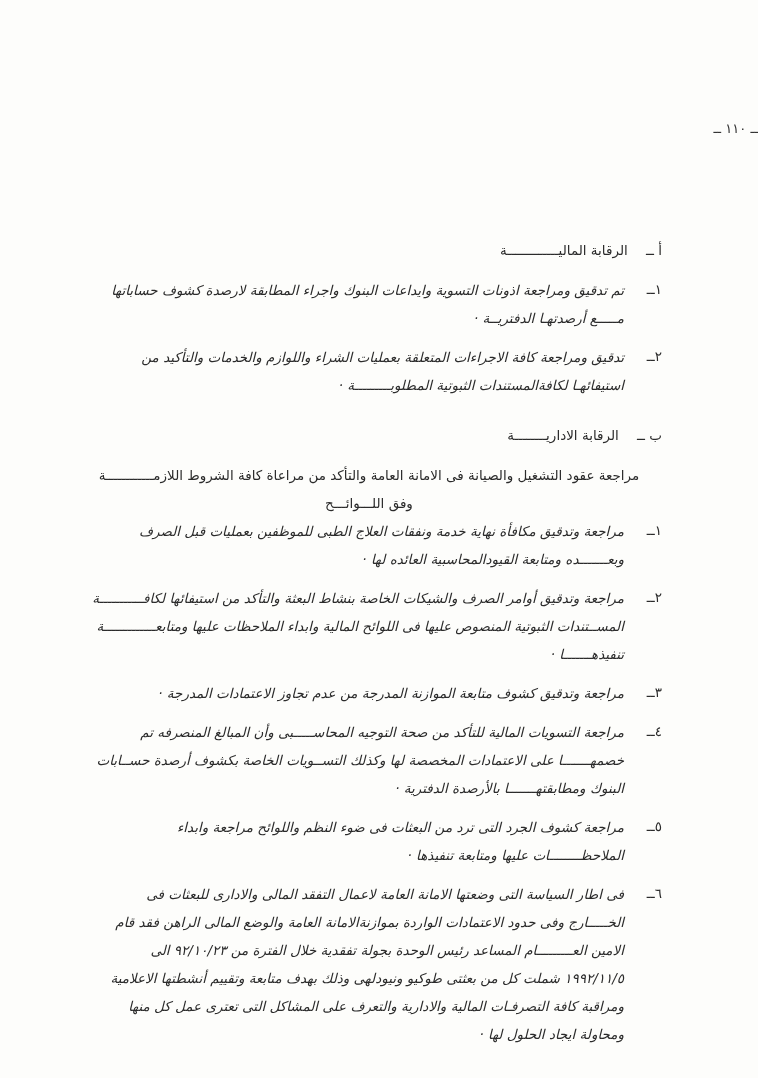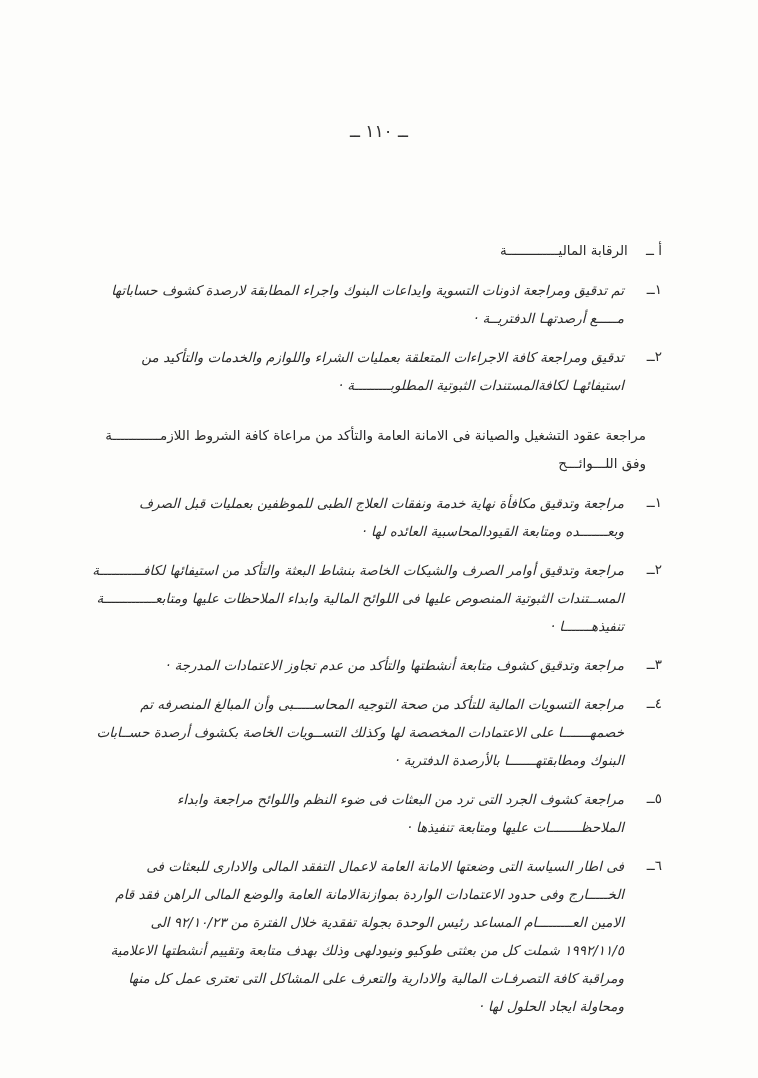--- a/index.html
+++ b/index.html
@@ -14,22 +14,22 @@
     height: 1078px;
     background: #fdfdfb;
     overflow: hidden;
     color: #2b2b2b;
   }
   .page-number {
     position: absolute;
     top: 121px;
     left: 0;
     width: 100%;
-    text-align: center;
-    font-size: 17px;
+    text-align: right;
+    font-size: 13px;
     letter-spacing: 2px;
     color: #333;
     direction: rtl;
   }
   .content {
     position: absolute;
     top: 236px;
     right: 96px;
     left: 92px;
     direction: rtl;
@@ -51,21 +51,22 @@
   }
   .item-num {
     flex: 0 0 auto;
     min-width: 28px;
     white-space: nowrap;
     font-family: Liberation Serif, serif;
   }
   .item-text { flex: 1 1 auto; font-style: italic; }
   .intro {
     padding-right: 16px;
-    margin-bottom: 12px;
+    margin-bottom: 0;
+    text-align: center;
   }
   .section-b { margin-top: 22px; }
 </style>
 </head>
 <body>
 
 <div class="page">
 
   <div class="page-number">ــ ١١٠ ــ</div>
 
@@ -85,36 +86,40 @@
 
       <div class="item">
         <span class="item-num">٢ــ</span>
         <p class="item-text">تدقيق ومراجعة كافة الاجراءات المتعلقة بعمليات الشراء واللوازم والخدمات والتأكيد من استيفائهـا لكافةالمستندات الثبوتية المطلوبـــــــــة ·</p>
       </div>
 
     </div>
 
     <div class="section section-b">
 
+      <div class="section-header">
+        <span class="sec-label">ب ــ</span>
+        <span class="sec-title">الرقابة الاداريــــــــة</span>
+      </div>
 
       <p class="intro">مراجعة عقود التشغيل والصيانة فى الامانة العامة والتأكد من مراعاة كافة الشروط اللازمــــــــــــة وفق اللـــوائـــح</p>
 
       <div class="item">
         <span class="item-num">١ــ</span>
         <p class="item-text">مراجعة وتدقيق مكافأة نهاية خدمة ونفقات العلاج الطبى للموظفين بعمليات قبل الصرف وبعـــــــده ومتابعة القيودالمحاسبية العائده لها ·</p>
       </div>
 
       <div class="item">
         <span class="item-num">٢ــ</span>
         <p class="item-text">مراجعة وتدقيق أوامر الصرف والشيكات الخاصة بنشاط البعثة والتأكد من استيفائها لكافـــــــــــة المســتندات الثبوتية المنصوص عليها فى اللوائح المالية وابداء الملاحظات عليها ومتابعـــــــــــــة تنفيذهـــــــا ·</p>
       </div>
 
       <div class="item">
         <span class="item-num">٣ــ</span>
-        <p class="item-text">مراجعة وتدقيق كشوف متابعة أنشطتها والتأكد من عدم تجاوز الاعتمادات المدرجة ·</p>
+        <p class="item-text">مراجعة وتدقيق كشوف متابعة الموازنة المدرجة من عدم تجاوز الاعتمادات المدرجة ·</p>
       </div>
 
       <div class="item">
         <span class="item-num">٤ــ</span>
         <p class="item-text">مراجعة التسويات المالية للتأكد من صحة التوجيه المحاســـــبى وأن المبالغ المنصرفه تم خصمهـــــــا على الاعتمادات المخصصة لها وكذلك التســويات الخاصة بكشوف أرصدة حســابات البنوك ومطابقتهـــــــا بالأرصدة الدفترية ·</p>
       </div>
 
       <div class="item">
         <span class="item-num">٥ــ</span>
         <p class="item-text">مراجعة كشوف الجرد التى ترد من البعثات فى ضوء النظم واللوائح مراجعة وابداء الملاحظــــــــات عليها ومتابعة تنفيذها ·</p>

